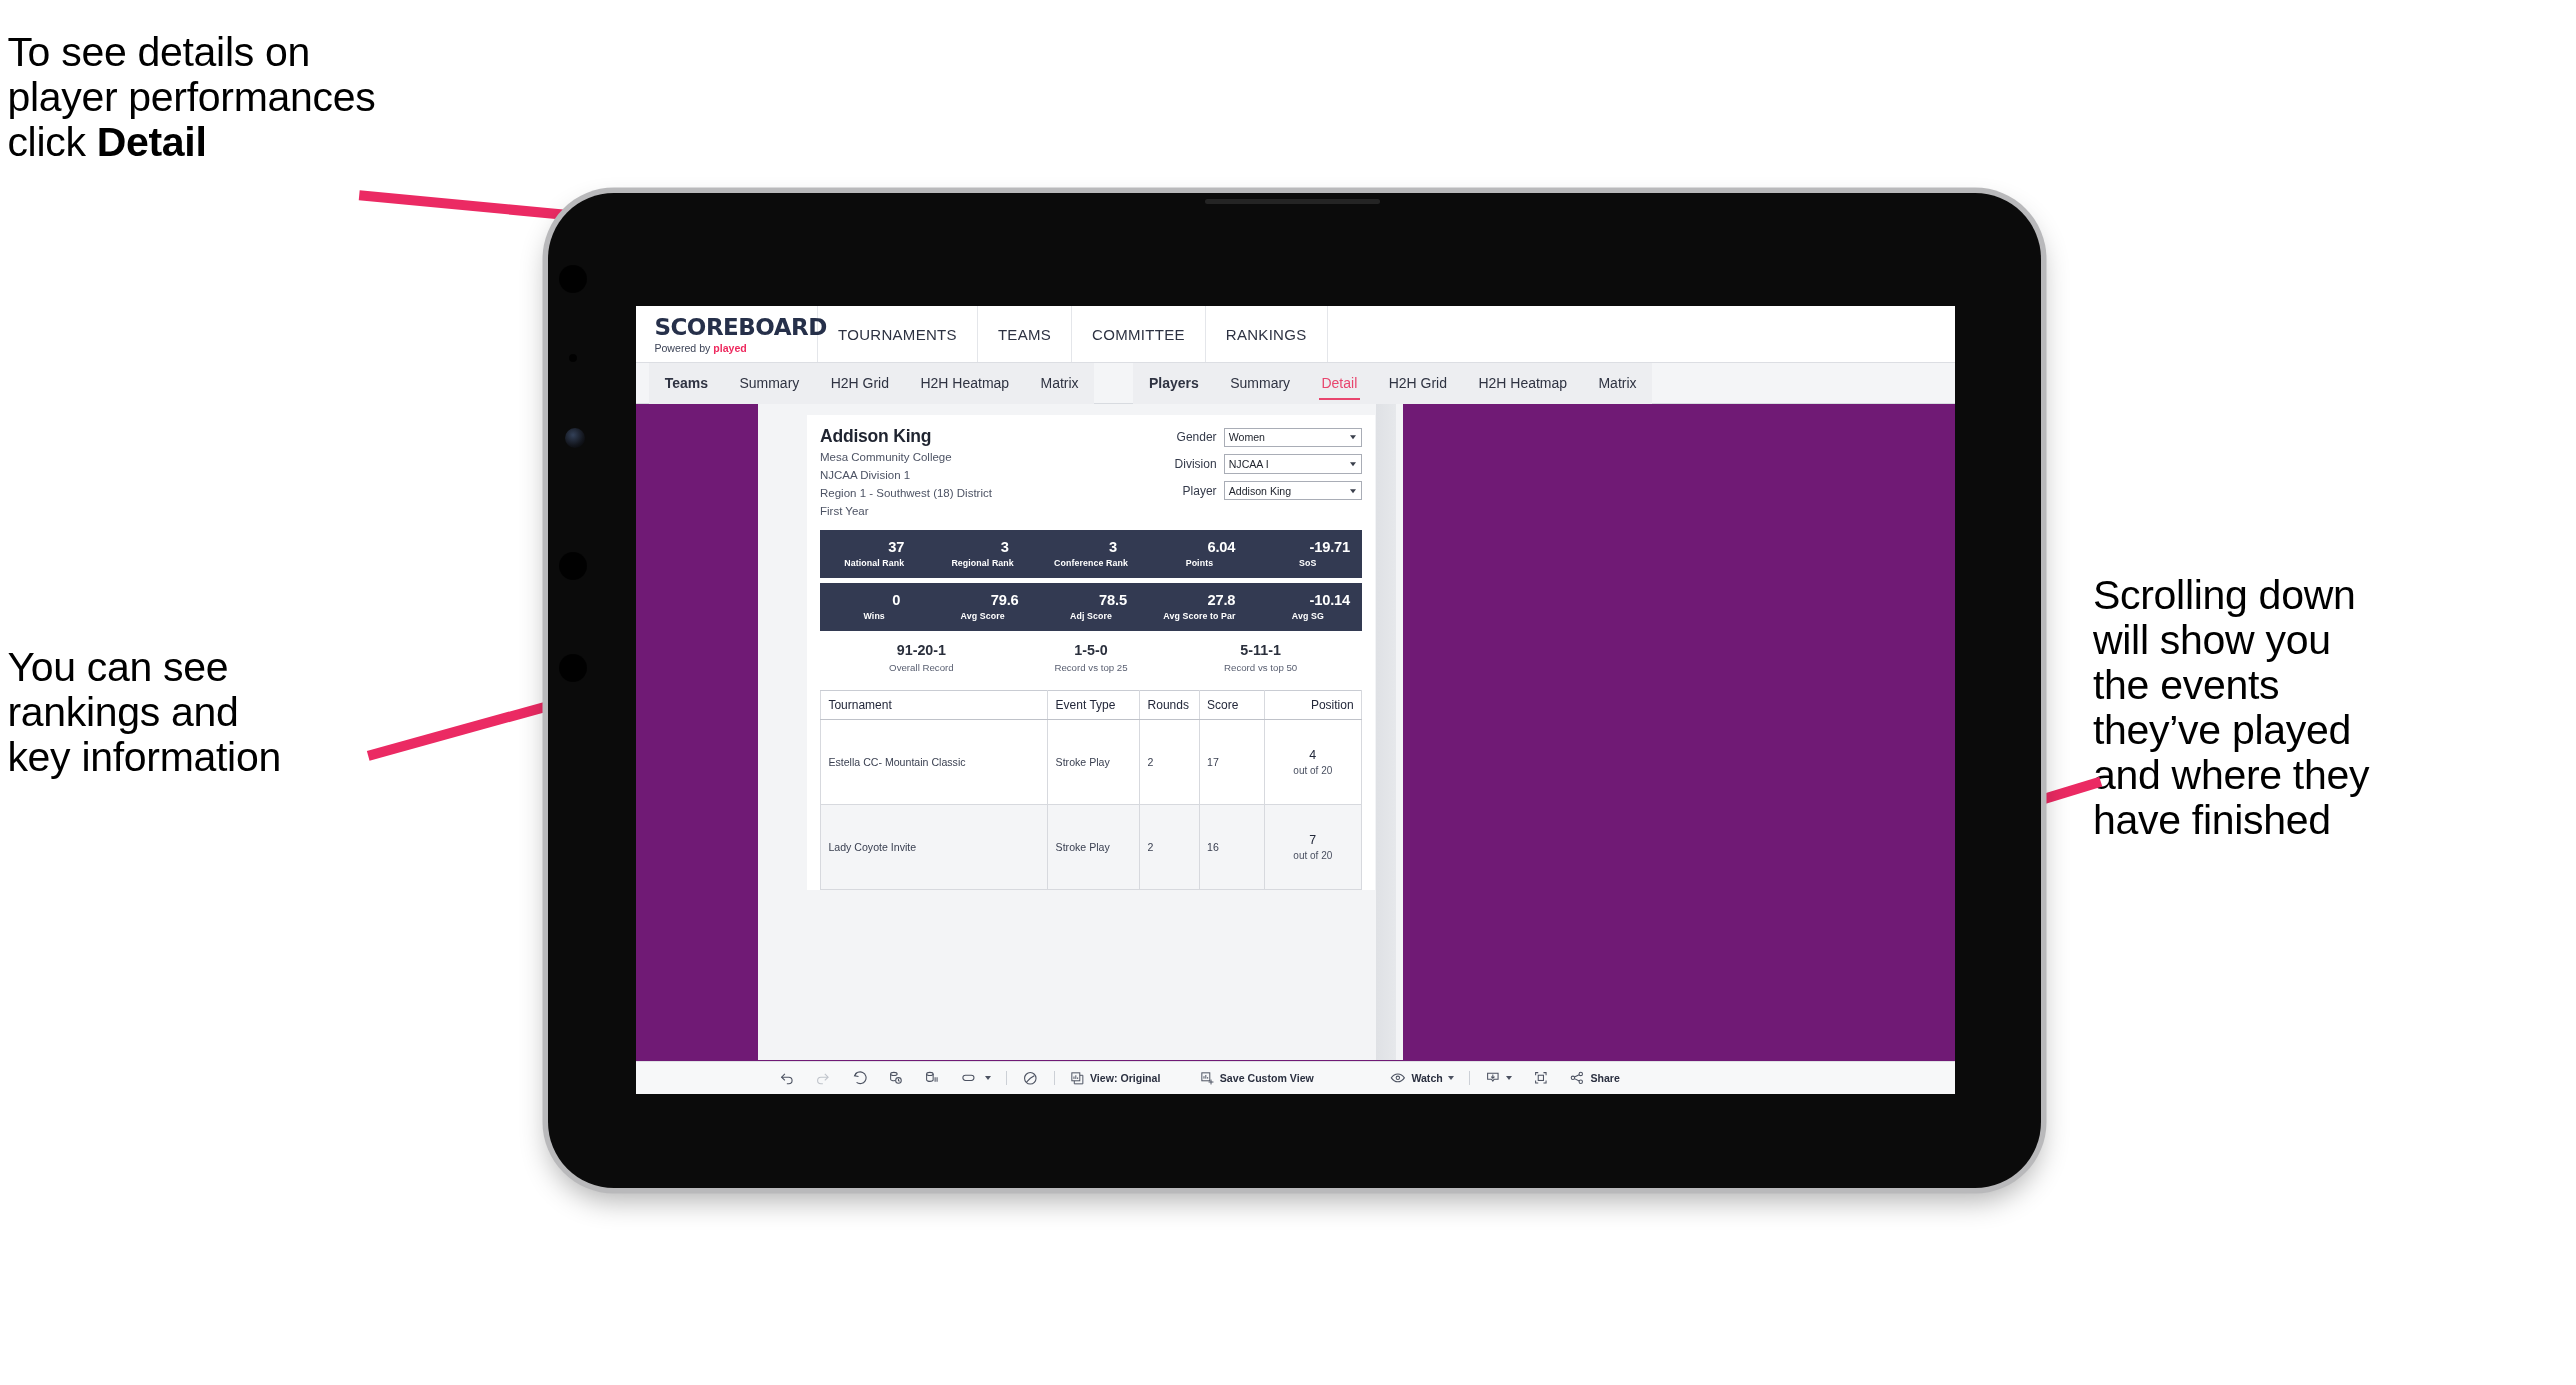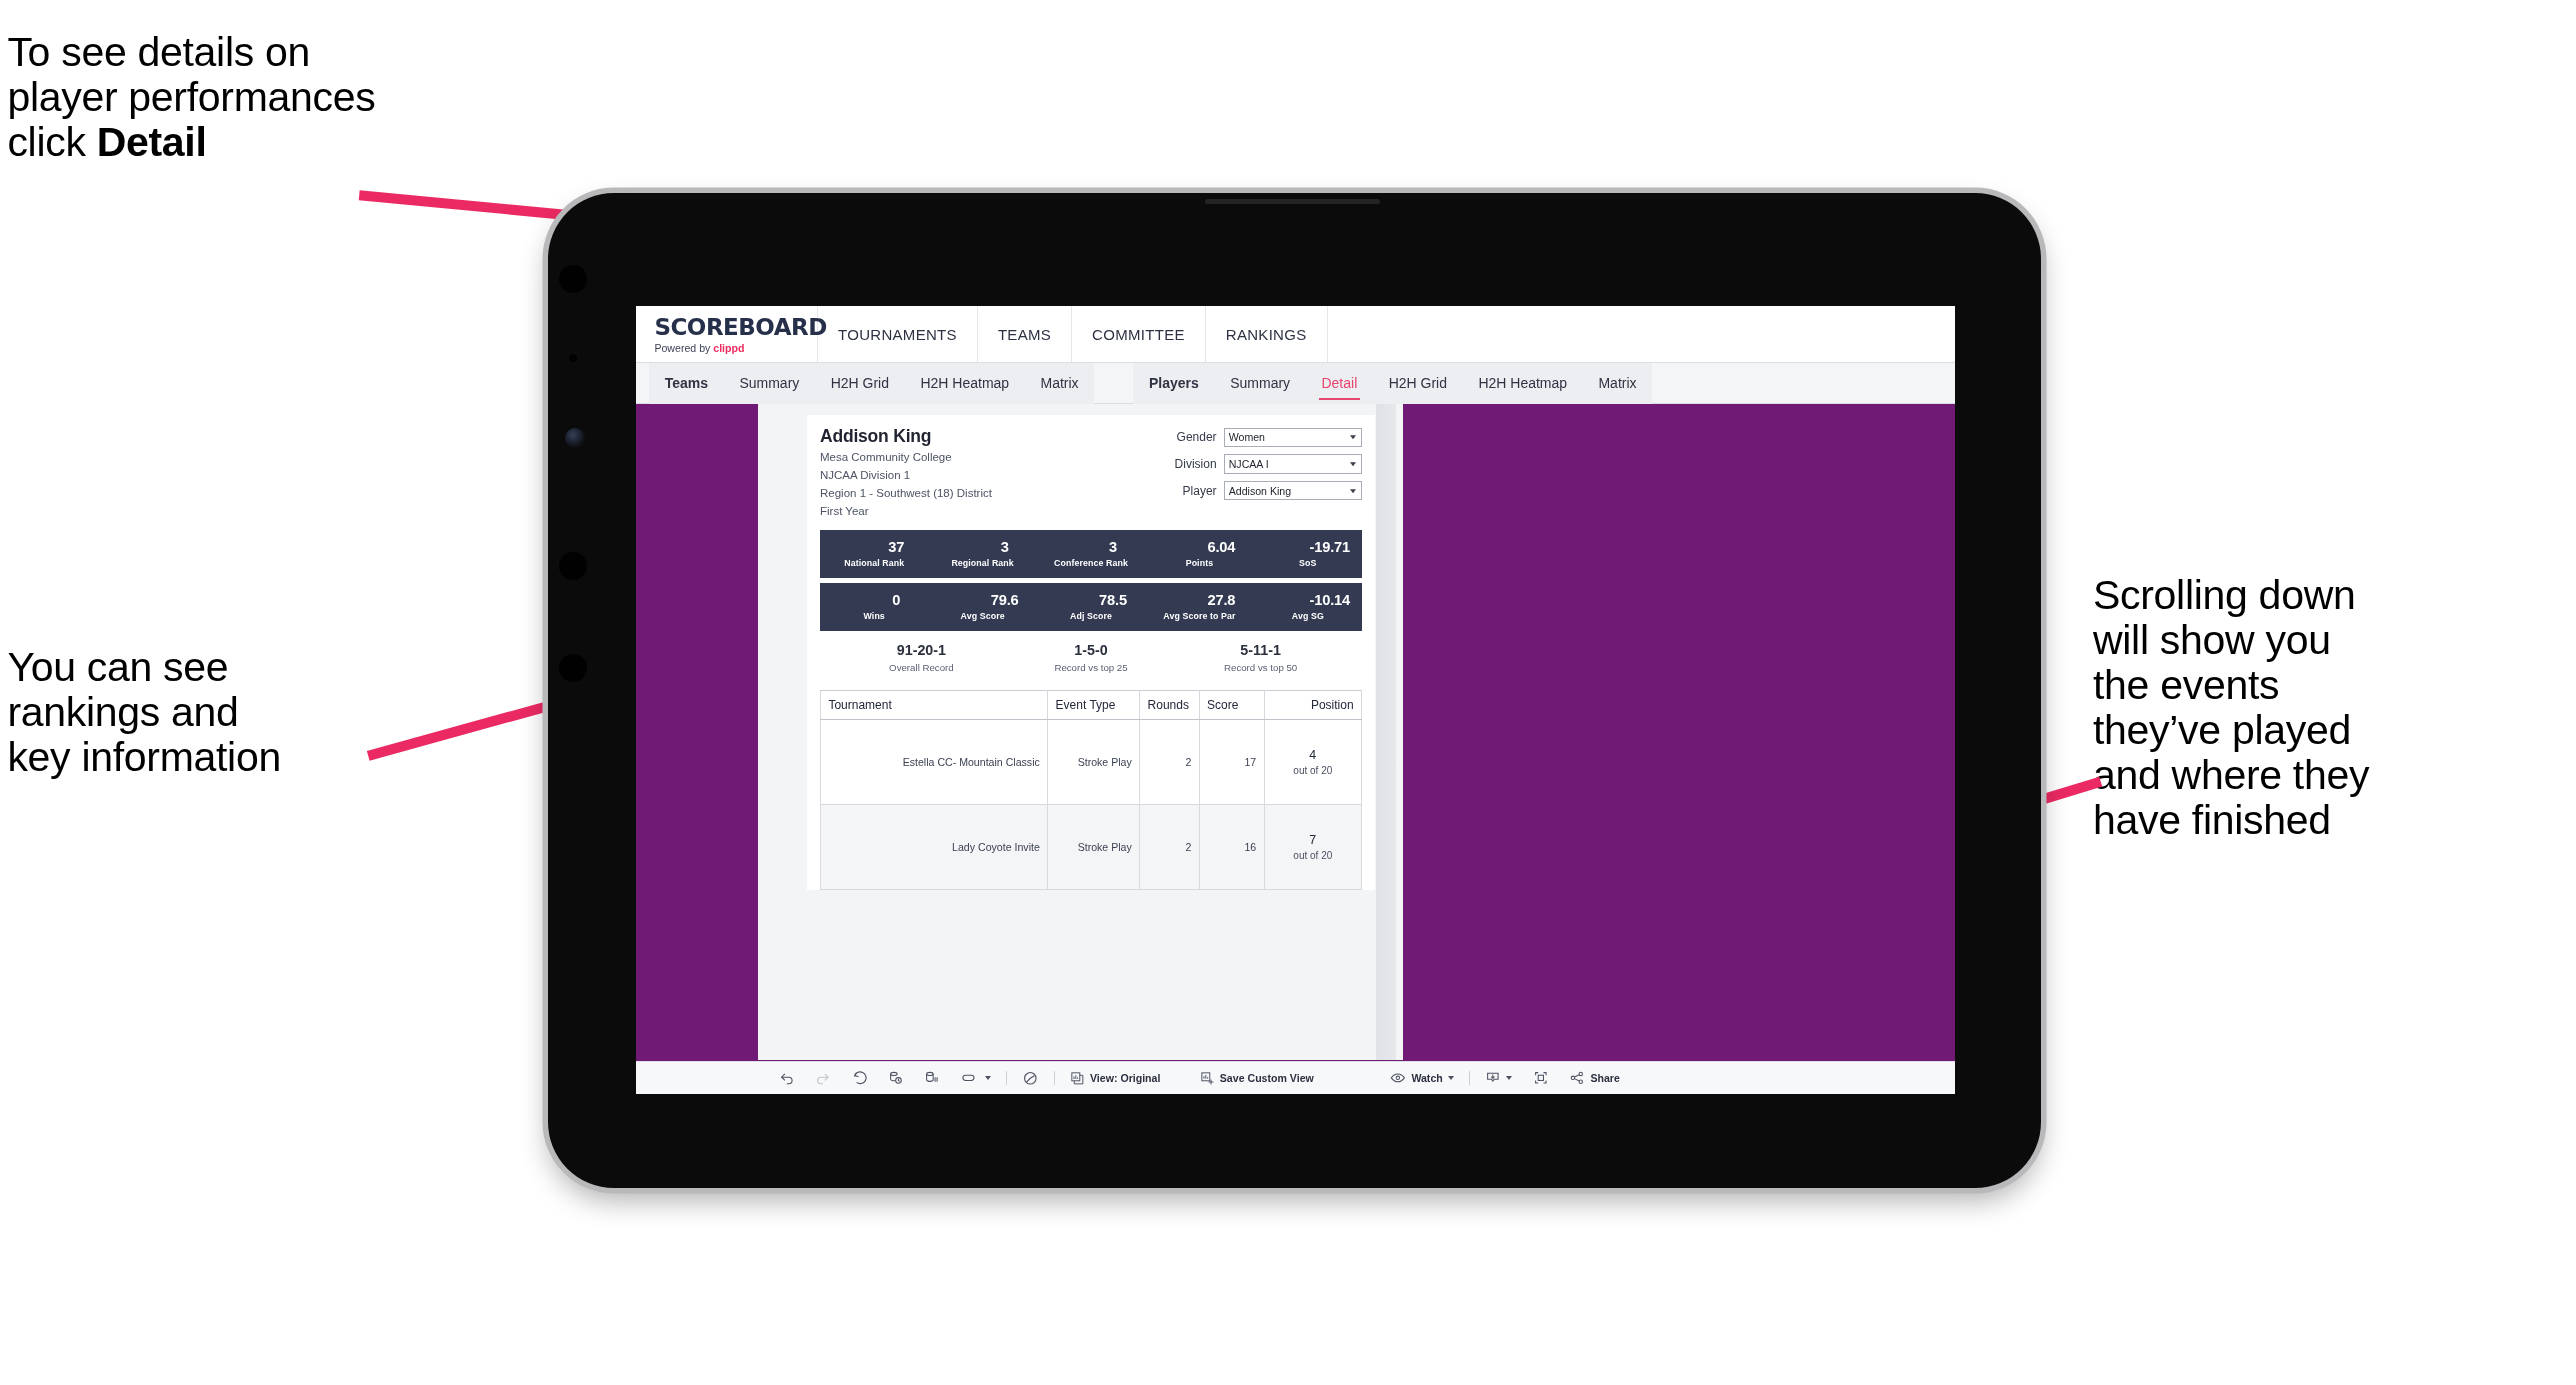--- a/index.html
+++ b/index.html
@@ -161,21 +161,21 @@
   #evtable { margin-top: 13px; width: 100%; border-collapse: collapse; table-layout: fixed; }
   #evtable th, #evtable td {
     border: 0.9px solid #d7d9de; font-weight: 400; vertical-align: middle;
   }
   #evtable th {
     font-size: 12px; color: #23283a; text-align: left;
     padding: 7.4px 7.4px; height: 29.5px; background: #fff;
     border-top: 0.9px solid #c9ccd3; border-bottom: 0.9px solid #bfc2c9;
   }
   #evtable th.ctr { text-align: right; }
-  #evtable td { font-size: 10.6px; color: #3b4152; padding: 7.4px; height: 85px; background: #fff; text-align: right; }
+  #evtable td { font-size: 10.6px; color: #3b4152; padding: 7.4px; height: 85px; background: #fff; }
   #evtable tr.alt td { background: #f4f5f7; }
   #evtable td.pos { text-align: center; line-height: 1.35; }
   #evtable td.pos .num { font-size: 12.4px; color: #22283a; }
   #evtable td.pos .out { font-size: 10px; color: #4a5061; }
   .col-t { width: 42%; } .col-e { width: 17%; }
   .col-r { width: 11%; } .col-s { width: 12%; } .col-p { width: 18%; }
 
   
   #toolbar {
     position: absolute; left: 0; bottom: 0; width: 1319px; height: 33px;
@@ -233,21 +233,21 @@
     <div class="dev-btn" id="btn-dot"></div>
     <div class="dev-btn" id="btn-cam"></div>
     <div class="dev-btn" id="btn-v1"></div>
     <div class="dev-btn" id="btn-v2"></div>
 
     <div id="viewport">
 
       <div id="brandbar">
         <div id="logo-block">
           <div id="logo-word">SCOREBOARD</div>
-          <div id="logo-sub"><span>Powered by </span><span class="pink">clippd</span></div>
+          <div id="logo-sub"><span>Powered by </span><span class="pink">played</span></div>
         </div>
         <div class="topnav-item">TOURNAMENTS</div>
         <div class="topnav-item">TEAMS</div>
         <div class="topnav-item">COMMITTEE</div>
         <div class="topnav-item">RANKINGS</div>
       </div>
 
       <div id="tabstrip">
         <div class="tabgroup">
           <div class="tab strong">Teams</div>

